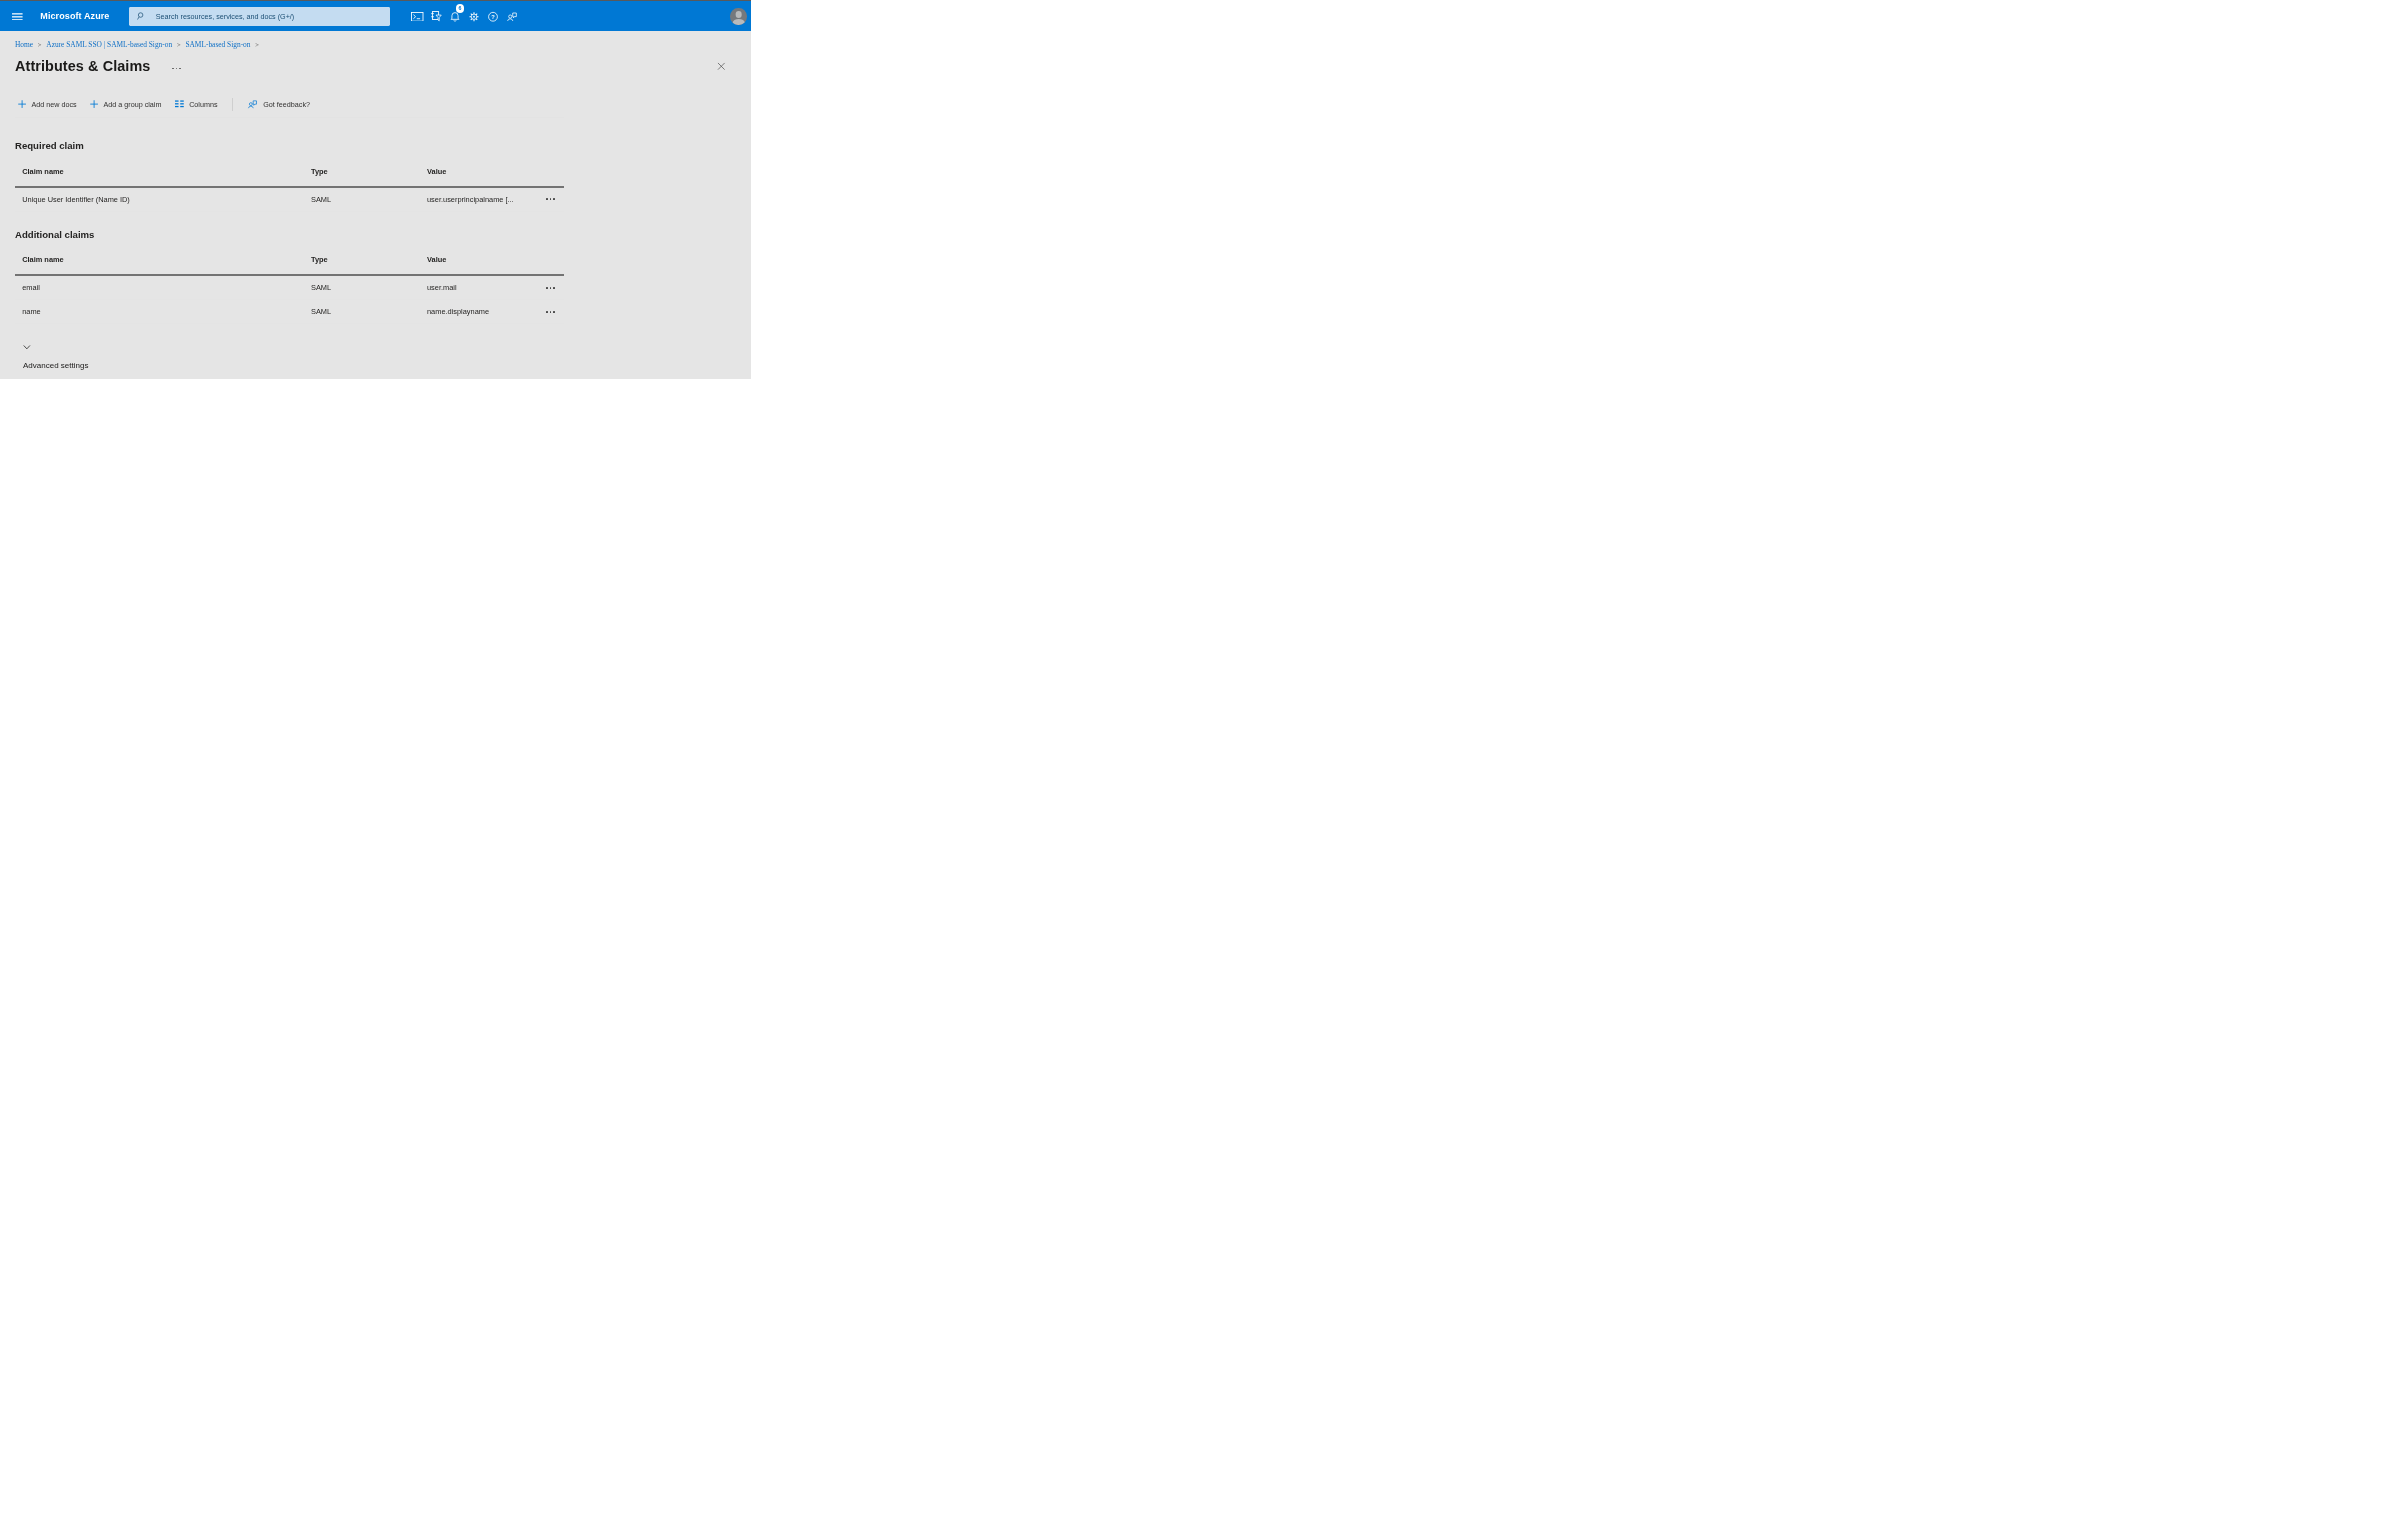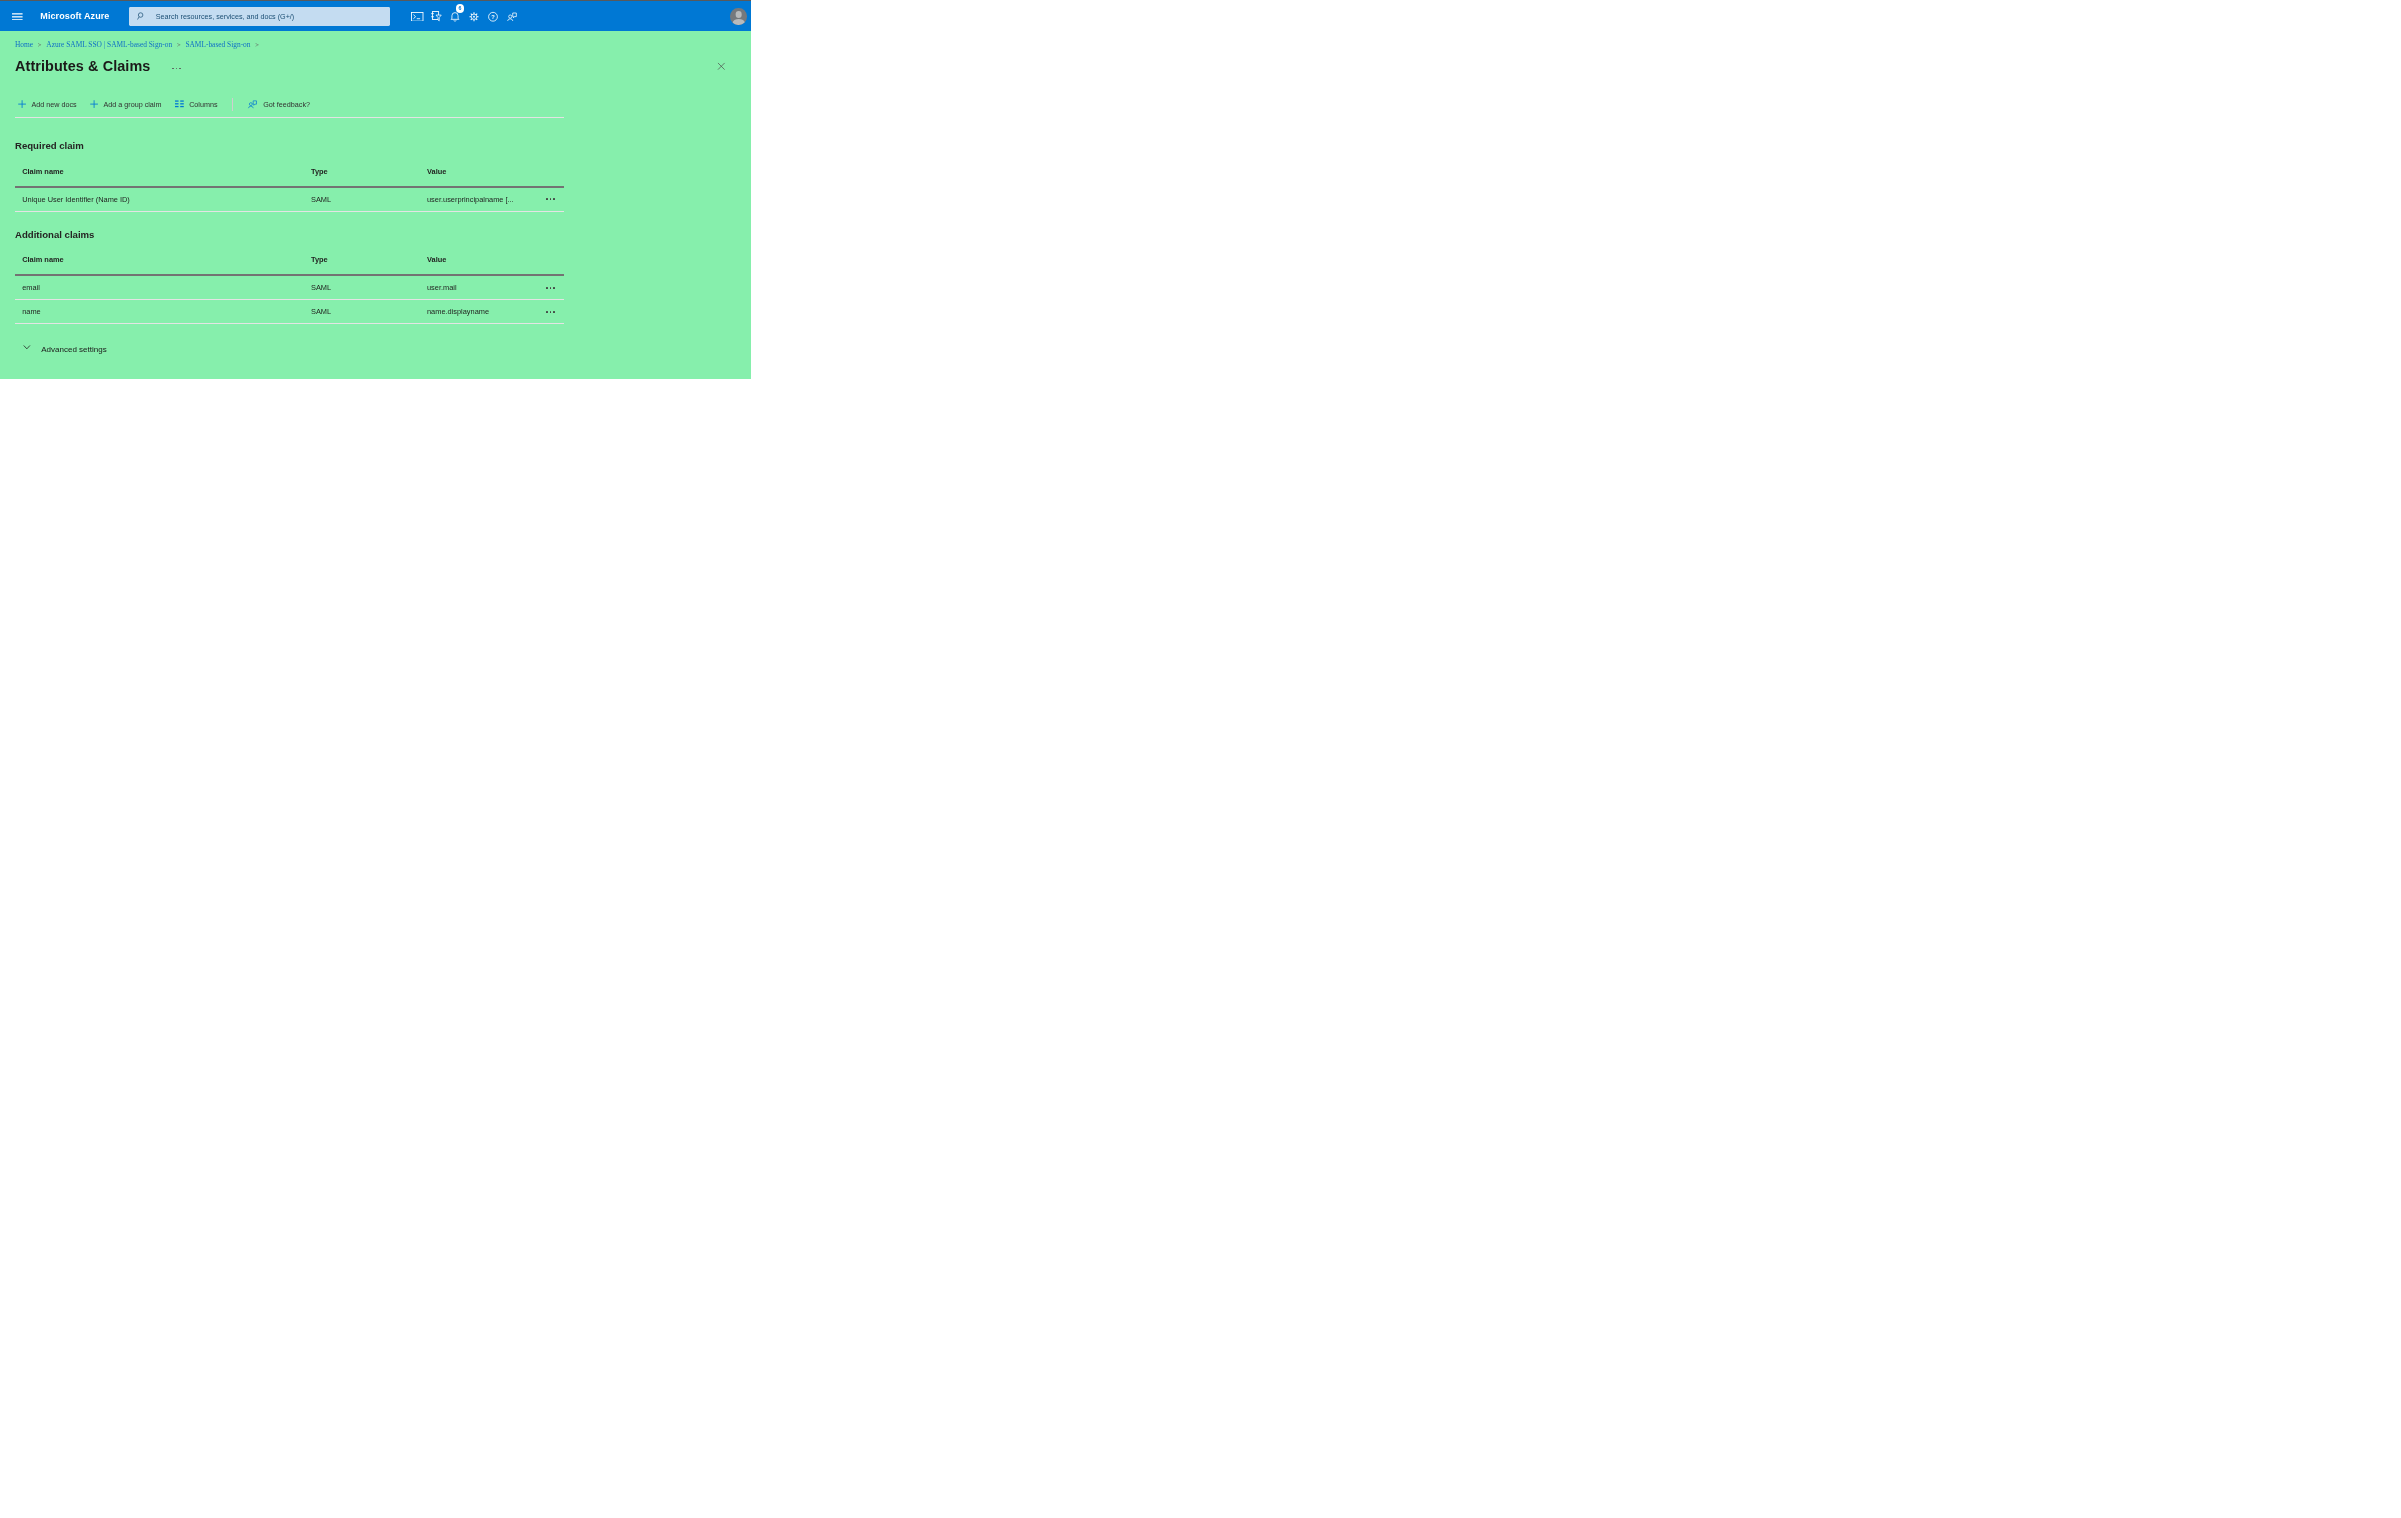--- a/index.html
+++ b/index.html
@@ -1,17 +1,17 @@
 <!DOCTYPE html>
 <html style="font-size:7.7px"><head>
 <meta charset="utf-8">
 <style>
   html,body{margin:0;padding:0;background:#fff;}
   body{font-family:"Liberation Sans", sans-serif; -webkit-font-smoothing:antialiased;}
-  .page{position:relative;width:751px;height:379px;background:#86efac;overflow:hidden;}
+  .page{position:relative;width:751px;height:379px;background:#e5e5e5;overflow:hidden;}
   .top-edge{height:1.4px;background:#58595b;width:100%;}
 
   
   .topbar{height:30px;background:#0078d4;display:flex;align-items:center;padding-left:9.6px;box-sizing:border-box;}
   .icon-btn{background:none;border:none;padding:0;cursor:pointer;display:flex;align-items:center;justify-content:center;}
   .hamburger{width:16.3px;height:14.4px;}
   .brand{color:#fff;font-size:9px;font-weight:700;margin-left:14.4px;letter-spacing:0.1px;cursor:pointer;white-space:nowrap;}
   .search{margin-left:20px;width:261px;height:19px;background:#c4dcf1;border-radius:1.4px;display:flex;align-items:center;padding-left:6.2px;box-sizing:border-box;gap:12px;cursor:text;}
   .search span{color:#1c4f74;font-size:7.2px;}
   .top-icons{display:flex;margin-left:17.3px;align-items:center;}
@@ -46,21 +46,21 @@
   .t-row{display:grid;grid-template-columns:296px 116px 110px 27px;align-items:center;}
   .t-head{height:29px;border-bottom:2px solid #737373;}
   .t-head .cell{font-weight:700;}
   .t-data{height:23px;border-bottom:1px solid #e4e4e4;}
   .cell{font-size:7.4px;color:#201f1e;white-space:nowrap;overflow:hidden;}
   .cell.first{padding-left:7.2px;}
   .row-menu{background:none;border:none;cursor:pointer;display:flex;gap:1.9px;justify-content:center;align-items:center;width:100%;height:100%;}
   .row-menu i{width:1.7px;height:1.7px;border-radius:50%;background:#404040;display:block;}
 
   
-  .advanced{margin:21px 0 0 23px;display:flex;align-items:flex-start;gap:10.6px;background:none;border:none;cursor:pointer;padding:0;}
+  .advanced{margin:21px 0 0 23px;display:flex;align-items:flex-start;gap:10.6px;background:none;border:none;cursor:pointer;padding:0;flex-direction:column;}
   .advanced span{font-size:8px;color:#1b1a19;font-family:inherit;}
 </style>
 </head>
 <body>
 
 <div class="page">
   <div class="top-edge"></div>
 
   <header class="topbar">
     <button class="icon-btn hamburger">

